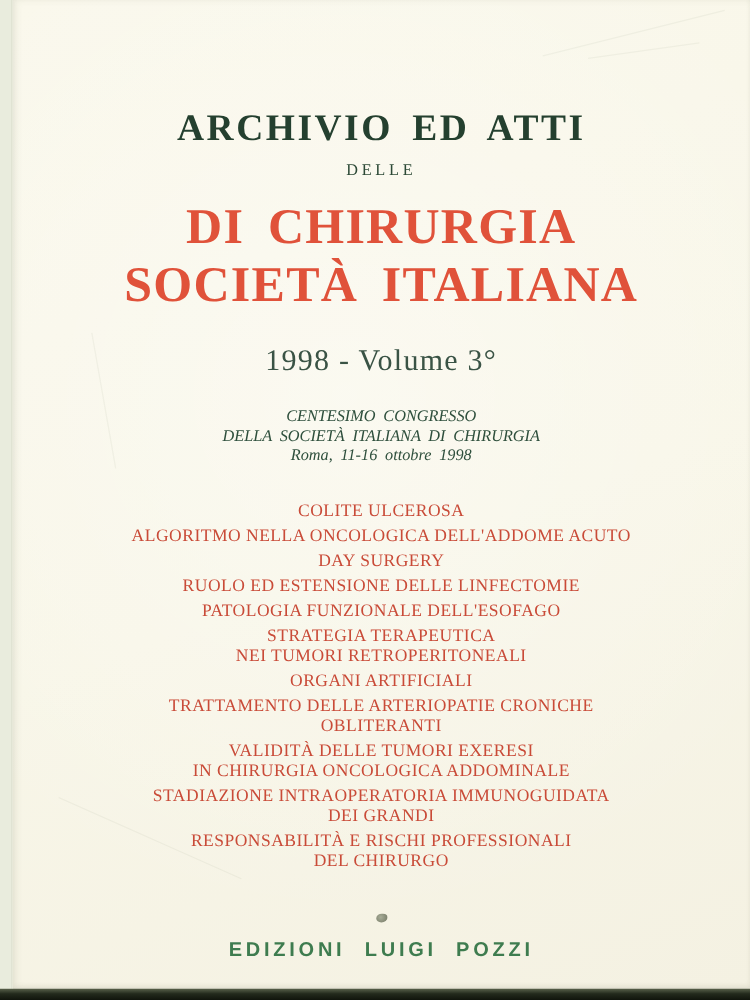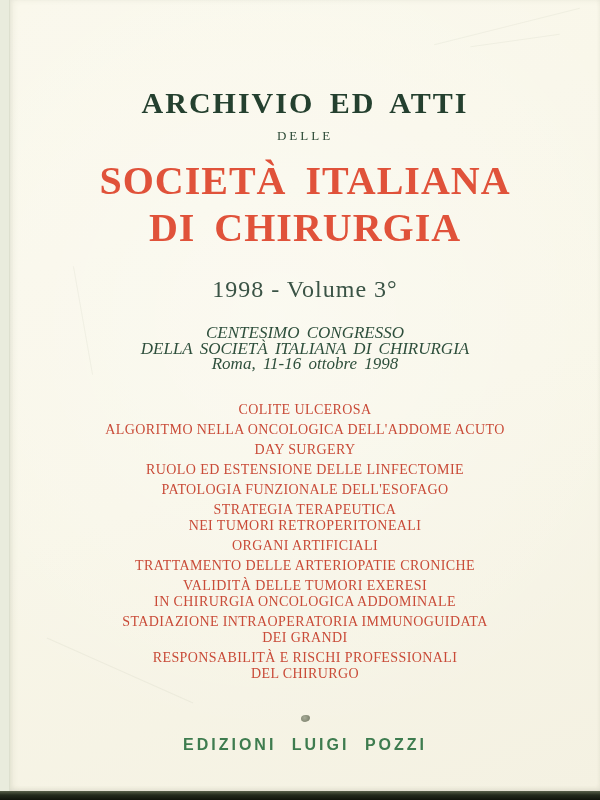--- a/index.html
+++ b/index.html
@@ -67,21 +67,21 @@
   .volume-line {
     margin-top: 24px;
     font-size: 24px;
     color: #3a5345;
     line-height: 28px;
     letter-spacing: 1px;
   }
   .congress-block {
     margin-top: 22px;
     font-style: italic;
-    font-size: 17px;
+    font-size: 13px;
     color: #2e4f3c;
     line-height: 15.5px;
     word-spacing: 3px;
   }
   .topics-list {
     margin-top: 30px;
     font-size: 14px;
     color: #c94b38;
     letter-spacing: 0.4px;
   }
@@ -114,22 +114,22 @@
     <div class="crease crease-1"></div>
     <div class="crease crease-2"></div>
     <div class="crease crease-3"></div>
     <div class="crease crease-4"></div>
 
     <h1 class="series-title">ARCHIVIO ED ATTI</h1>
 
     <div class="series-connector">DELLE</div>
 
     <div class="society-title">
+      <div>DI CHIRURGIA</div>
       <div>SOCIETÀ ITALIANA</div>
-      <div>DI CHIRURGIA</div>
     </div>
 
     <div class="volume-line">1998 - Volume 3°</div>
 
     <div class="congress-block">
       <div>CENTESIMO CONGRESSO</div>
       <div>DELLA SOCIETÀ ITALIANA DI CHIRURGIA</div>
       <div>Roma, 11-16 ottobre 1998</div>
     </div>
 
@@ -151,20 +151,21 @@
       </div>
       <div class="topic">
         <div class="topic-line">STRATEGIA TERAPEUTICA</div>
         <div class="topic-line">NEI TUMORI RETROPERITONEALI</div>
       </div>
       <div class="topic">
         <div class="topic-line">ORGANI ARTIFICIALI</div>
       </div>
       <div class="topic">
         <div class="topic-line">TRATTAMENTO DELLE ARTERIOPATIE CRONICHE</div>
+        <div class="topic-line">OBLITERANTI</div>
       </div>
       <div class="topic">
         <div class="topic-line">VALIDITÀ DELLE TUMORI EXERESI</div>
         <div class="topic-line">IN CHIRURGIA ONCOLOGICA ADDOMINALE</div>
       </div>
       <div class="topic">
         <div class="topic-line">STADIAZIONE INTRAOPERATORIA IMMUNOGUIDATA</div>
         <div class="topic-line">DEI GRANDI</div>
       </div>
       <div class="topic">

